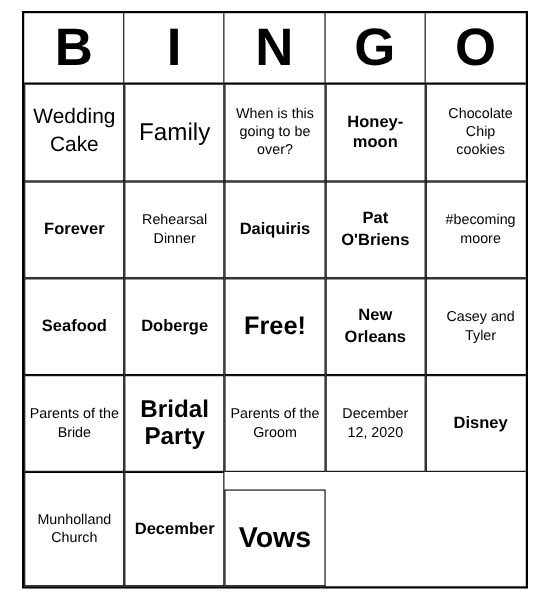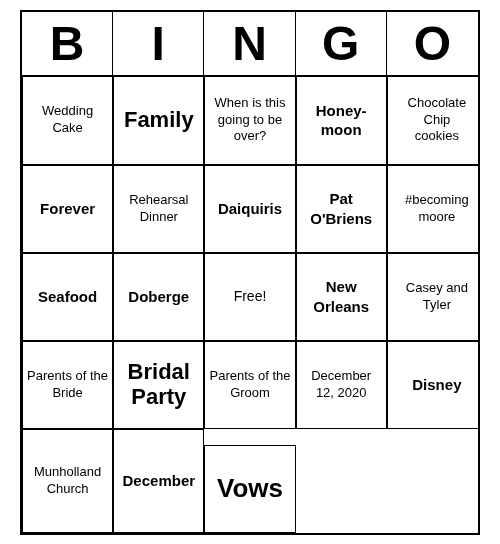--- a/index.html
+++ b/index.html
@@ -63,22 +63,22 @@
     .bingo-cell:nth-child(5n) {
       border-right: none;
       padding-left: 12px;
     }
 
     .bingo-cell:nth-child(-n+5) {
       border-top: none;
     }
 
     .bingo-cell.free {
-      font-size: 14px;
-      font-weight: normal;
+      font-size: 23px;
+      font-weight: bold;
     }
 
     .bingo-cell.medium-text {
       font-size: 15px;
       font-weight: bold;
     }
 
     .bingo-cell.bridal-party {
       font-size: 22px;
       font-weight: bold;
@@ -86,25 +86,25 @@
     }
 
     .bingo-cell.vows-text {
       font-size: 26px;
       font-weight: bold;
       margin-top: 16px;
     }
 
     .bingo-cell.family-text {
       font-size: 22px;
-      font-weight: bold;
+      font-weight: normal;
     }
 
     .bingo-cell.wedding-cake {
-      font-size: 13px;
+      font-size: 19px;
     }
   </style>
 </head>
 <body>
 
 <div class="bingo-card">
   <div class="bingo-header">
   <div class="bingo-header-cell">B</div>
       <div class="bingo-header-cell">I</div>
       <div class="bingo-header-cell">N</div>

